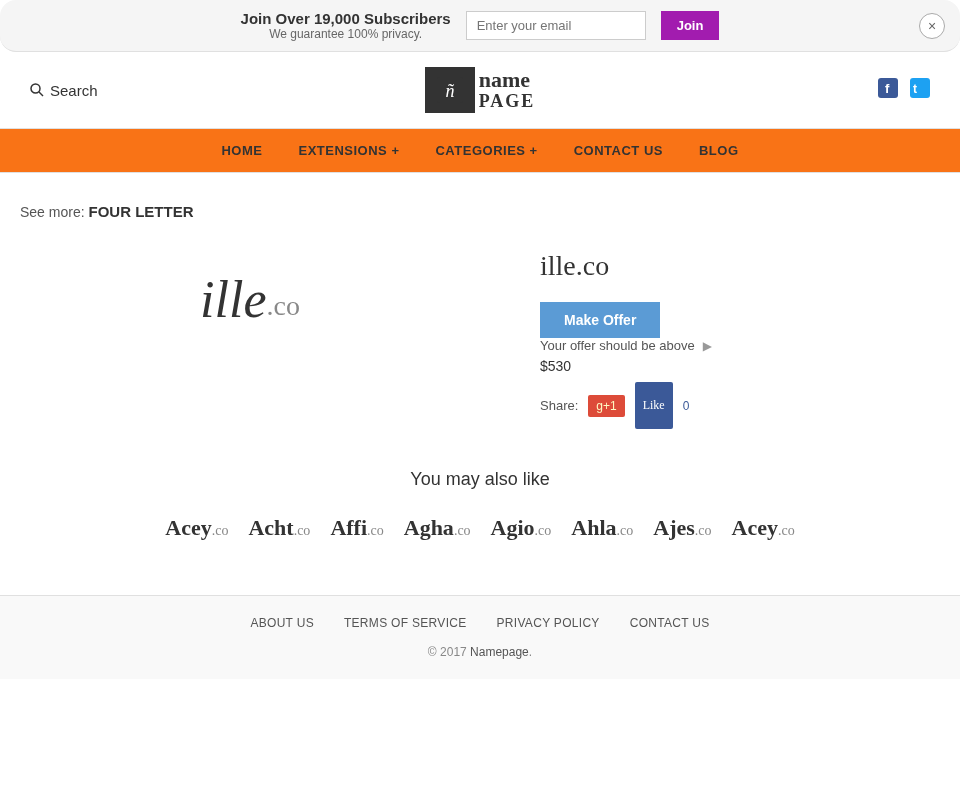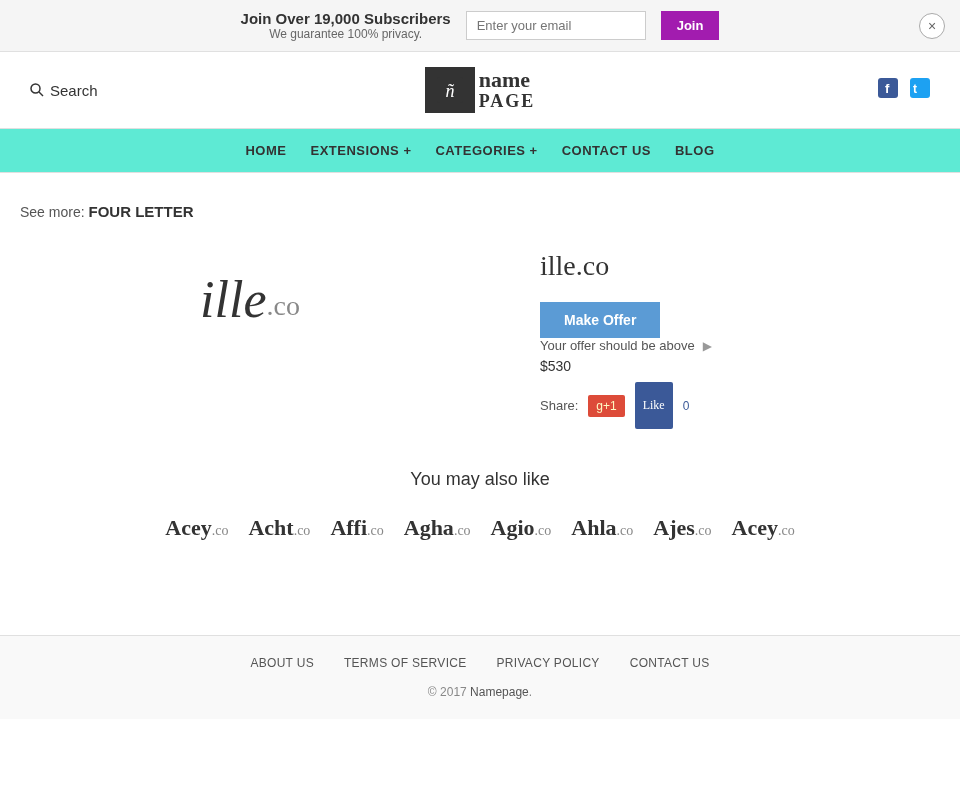--- a/index.html
+++ b/index.html
@@ -8,20 +8,21 @@
     
     .top-banner {
       background: #f5f5f5;
       border-bottom: 1px solid #e0e0e0;
       display: flex;
       align-items: center;
       justify-content: center;
       padding: 10px 20px;
       gap: 15px;
       position: relative;
+      border-radius: 16px;
     }
     .top-banner-text { text-align: center; }
     .top-banner-text .main-text { font-size: 15px; font-weight: bold; color: #333; }
     .top-banner-text .sub-text { font-size: 12px; color: #666; }
     .top-banner-email {
       border: 1px solid #ccc;
       padding: 6px 10px;
       font-size: 13px;
       width: 180px;
       outline: none;
@@ -88,24 +89,24 @@
       font-size: 18px;
       cursor: pointer;
       text-decoration: none;
     }
 
     
     .nav {
       display: flex;
       align-items: center;
       justify-content: center;
-      gap: 24px;
+      gap: 36px;
       padding: 14px 0;
       border-bottom: 1px solid #e0e0e0;
-      background: #5eead4;
+      background: #f97316;
     }
     .nav-item {
       font-size: 13px;
       font-weight: bold;
       color: #333;
       text-decoration: none;
       letter-spacing: 0.5px;
       cursor: pointer;
       text-transform: uppercase;
     }
@@ -265,21 +266,21 @@
     .domain-card-co {
       font-size: 14px;
       color: #888;
       font-family: Georgia, serif;
     }
 
     
     .footer {
       background: #f9f9f9;
       border-top: 1px solid #e0e0e0;
-      margin-top: 64px;
+      margin-top: 24px;
       padding: 20px 0;
       text-align: center;
     }
     .footer-links {
       display: flex;
       justify-content: center;
       gap: 30px;
       margin-bottom: 15px;
     }
     .footer-link {

